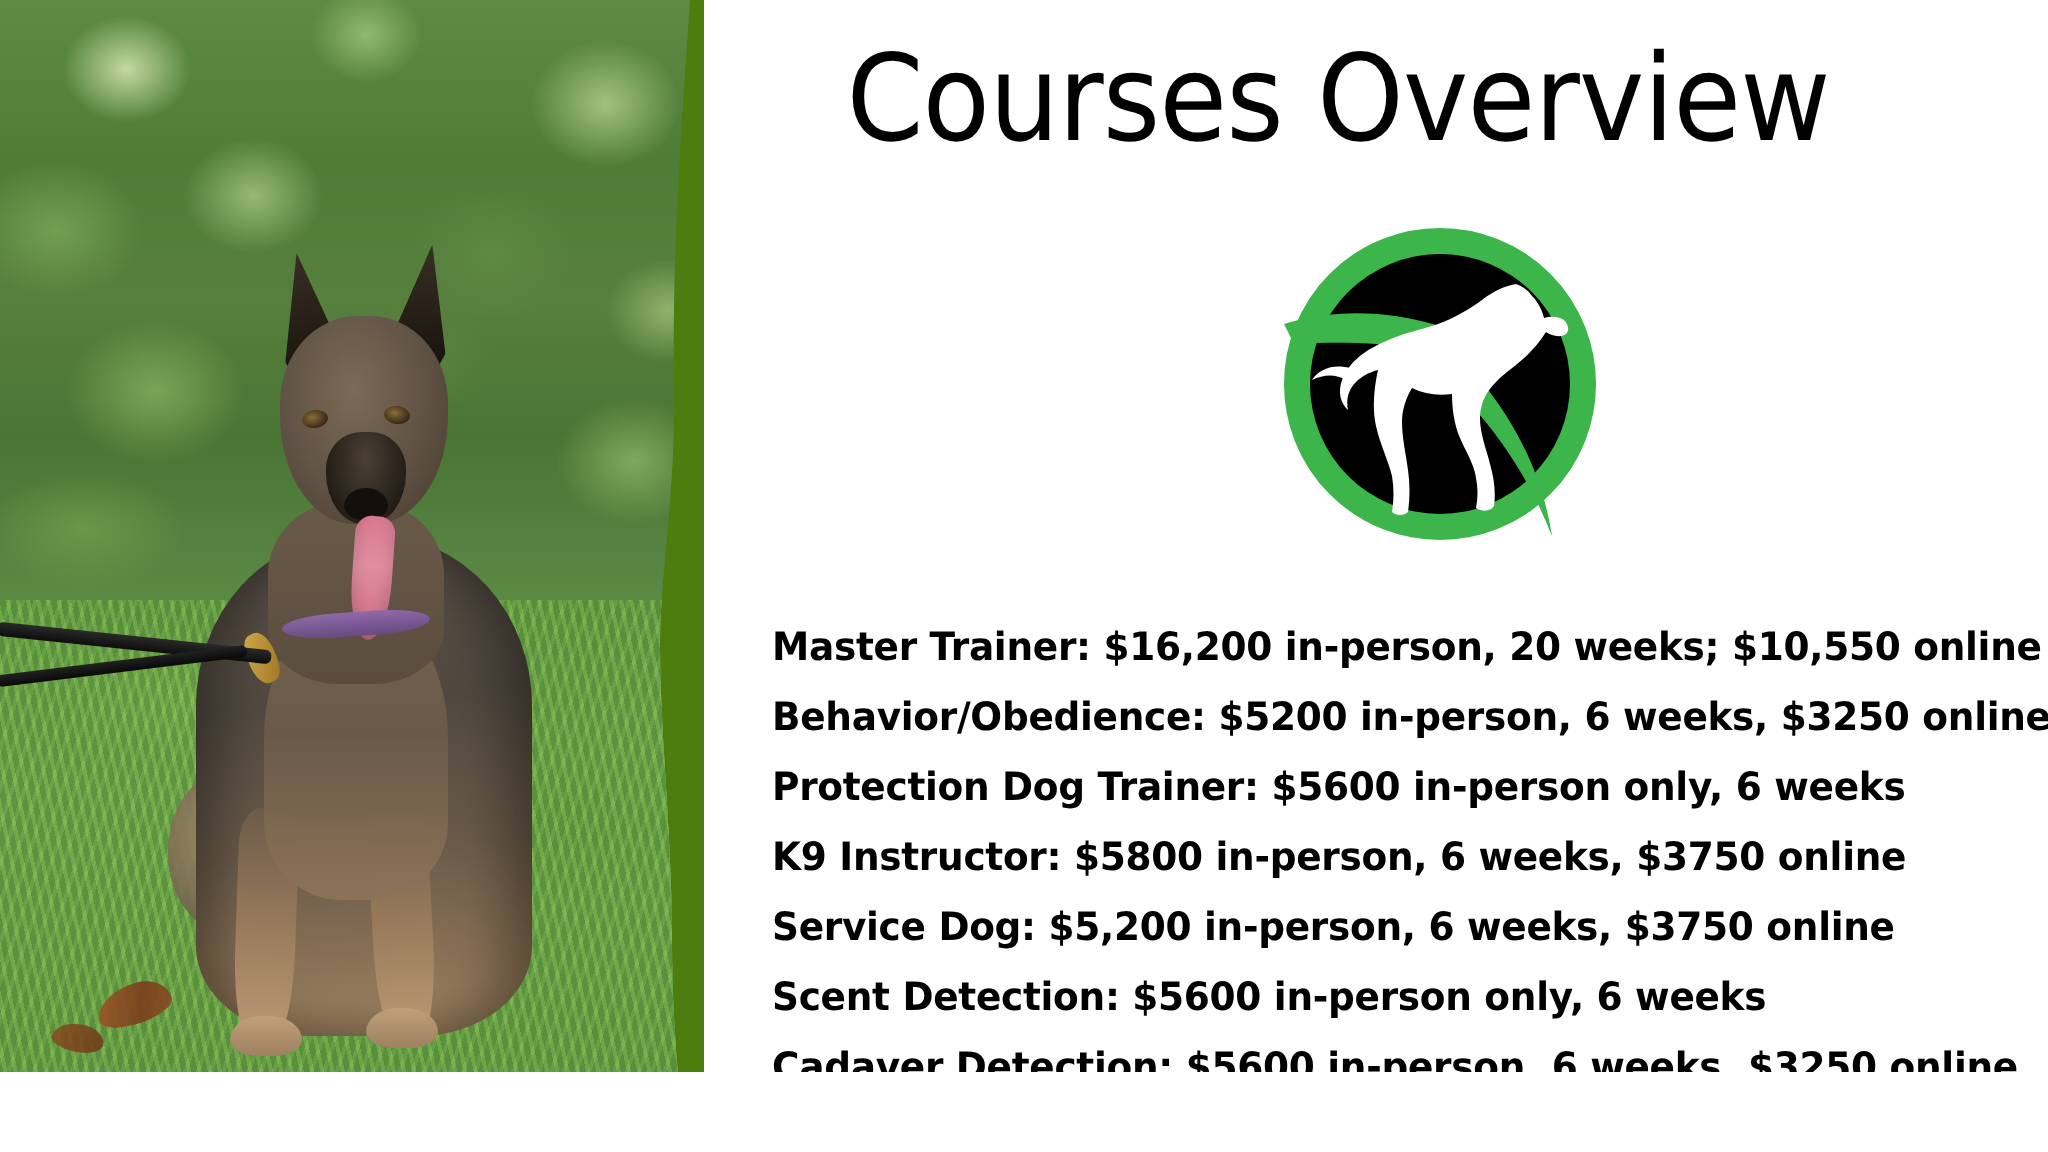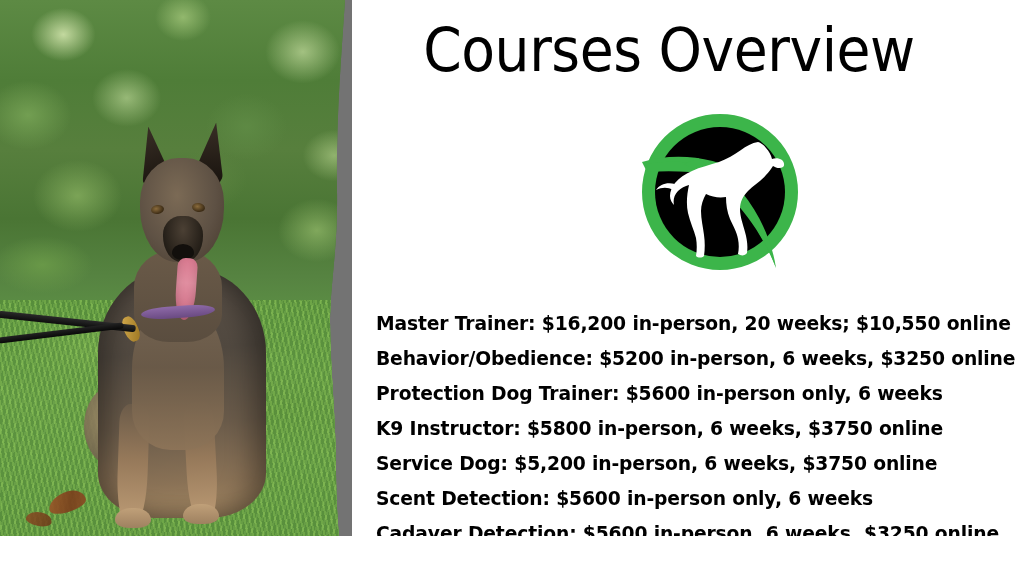--- a/index.html
+++ b/index.html
@@ -9,21 +9,21 @@
   }
   body {
     font-family: "DejaVu Sans", sans-serif;
   }
 
   .slide {
     position: relative;
     width: 1024px;
     height: 536px;
     overflow: hidden;
-    background: #737373;
+    background: #4d7c0f;
   }
 
   
   .photo-panel {
     position: absolute;
     left: 0;
     top: 0;
     width: 352px;
     height: 576px;
     overflow: hidden;
@@ -291,21 +291,21 @@
     position: absolute;
     left: 288px;
     top: 112px;
     width: 160px;
     height: 160px;
   }
   .logo svg { display: block; width: 160px; height: 160px; }
 
   .course-list {
     position: absolute;
-    left: 24px;
+    left: 34px;
     top: 306px;
     right: 0;
   }
   .course-line {
     font-family: "DejaVu Sans", sans-serif;
     font-weight: bold;
     font-size: 19.5px;
     line-height: 35px;
     color: #000000;
     white-space: nowrap;

